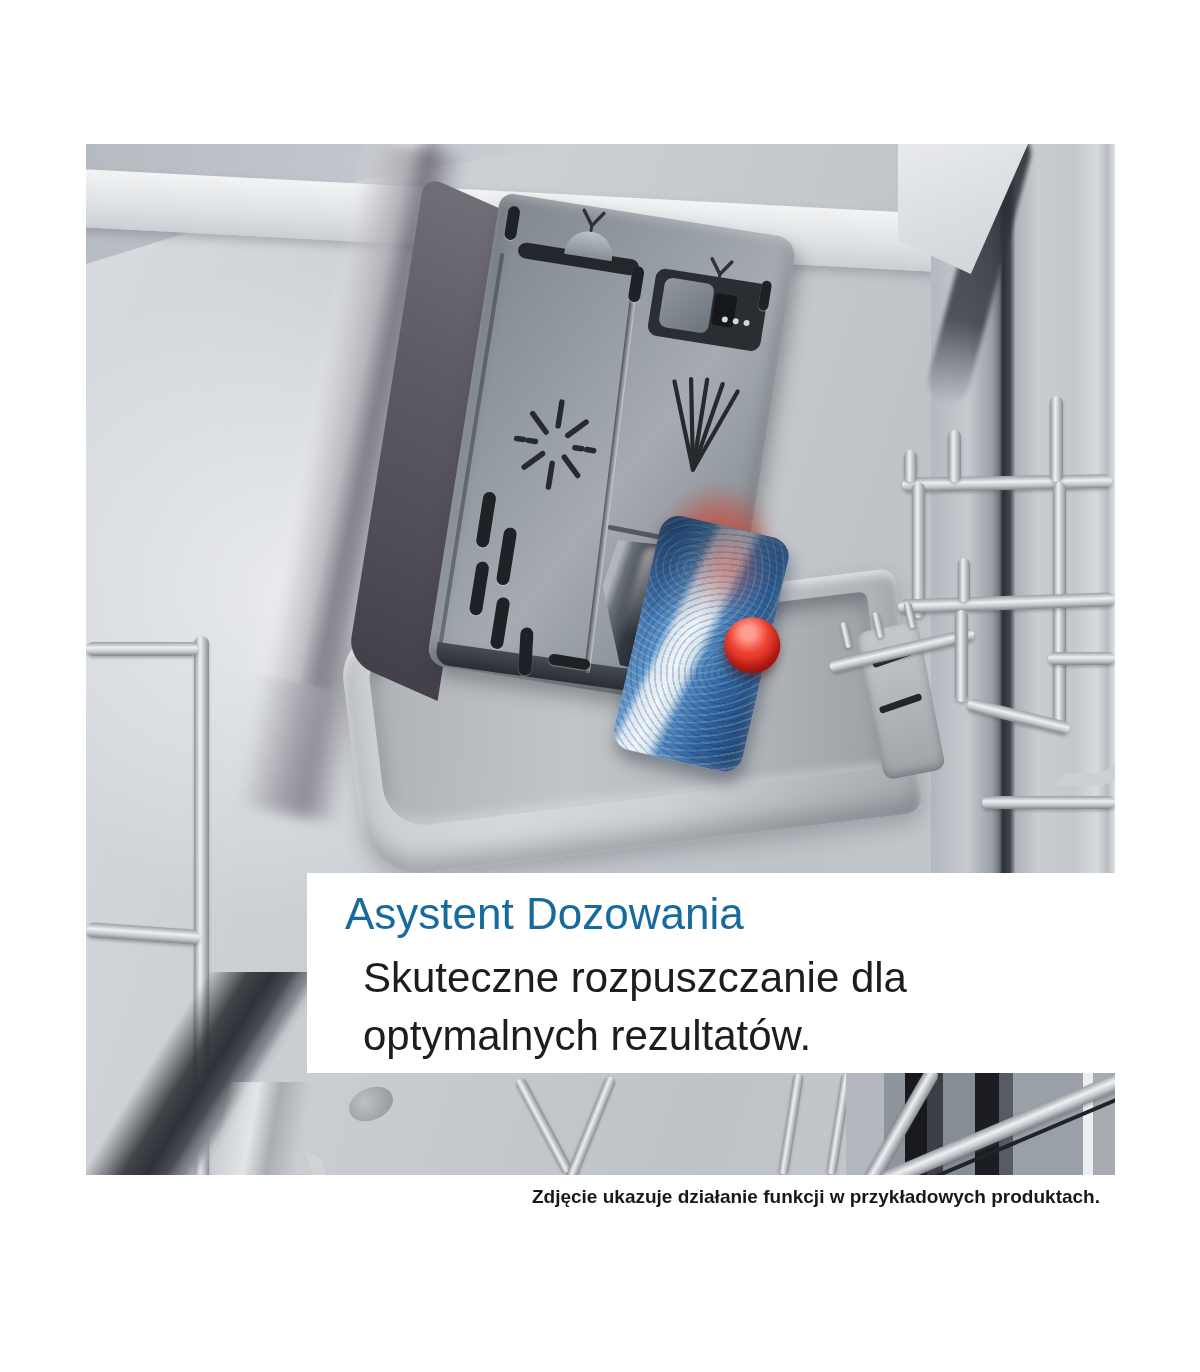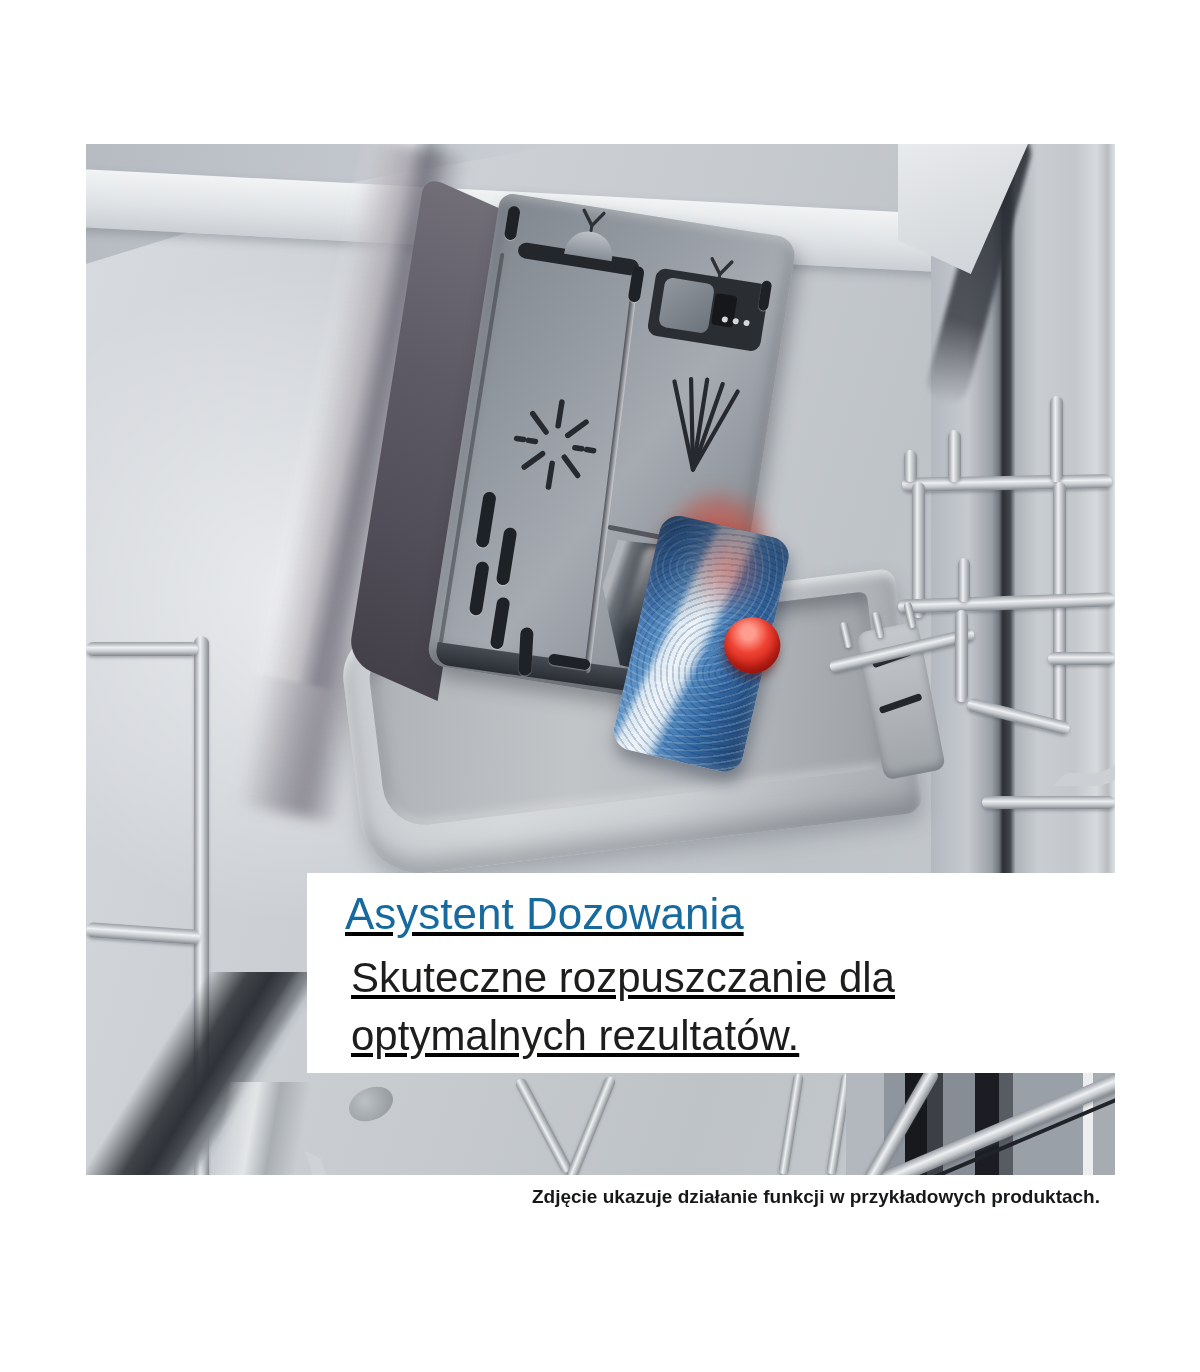--- a/index.html
+++ b/index.html
@@ -129,23 +129,23 @@
   .br-corner{left:760px;top:929px;width:269px;height:102px;overflow:hidden;z-index:6;
       background:linear-gradient(90deg,#b3b8be 0 14%,#8f959c 14% 22%,#17191d 22% 30%,#3c4046 30% 36%,#878d94 36% 48%,#1b1d22 48% 57%,#575c63 57% 62%,#9aa0a7 62% 88%,#eceef0 88% 92%,#a7acb2 92% 100%);}
   .puck{left:262px;top:944px;width:46px;height:32px;border-radius:50%;transform:rotate(-24deg);z-index:6;
       background:radial-gradient(circle at 40% 35%,#bcc1c6,#8d9297);}
   .hook-arc{left:232px;top:986px;width:90px;height:80px;transform:rotate(-18deg);z-index:6;
       border:13px solid transparent;border-bottom-color:#d6d9dc;border-left-color:#cfd3d6;
       border-radius:0 0 0 70px;}
 
   
   #overlay{left:221px;top:729px;width:808px;height:200px;background:#ffffff;z-index:50;
-      padding:0;box-sizing:border-box;text-decoration:underline;}
+      padding:0;box-sizing:border-box;}
   #overlay h1{margin:16px 0 0 38px;font-size:44px;font-weight:400;color:#166a9d;letter-spacing:0;}
-  #overlay p{margin:10px 0 0 44px;font-size:42px;line-height:1.38;color:#1d1d1b;width:640px;}
+  #overlay p{margin:10px 0 0 56px;font-size:42px;line-height:1.38;color:#1d1d1b;width:640px;}
   #caption{right:100px;top:1186px;width:640px;text-align:right;font-size:19px;font-weight:600;
       color:#17181a;z-index:60;}
   .z5{z-index:5}.z10{z-index:10}
 </style>
 </head>
 <body>
 
 <div id="photo" class="abs">
 
   <div class="abs panel-glow"></div>

